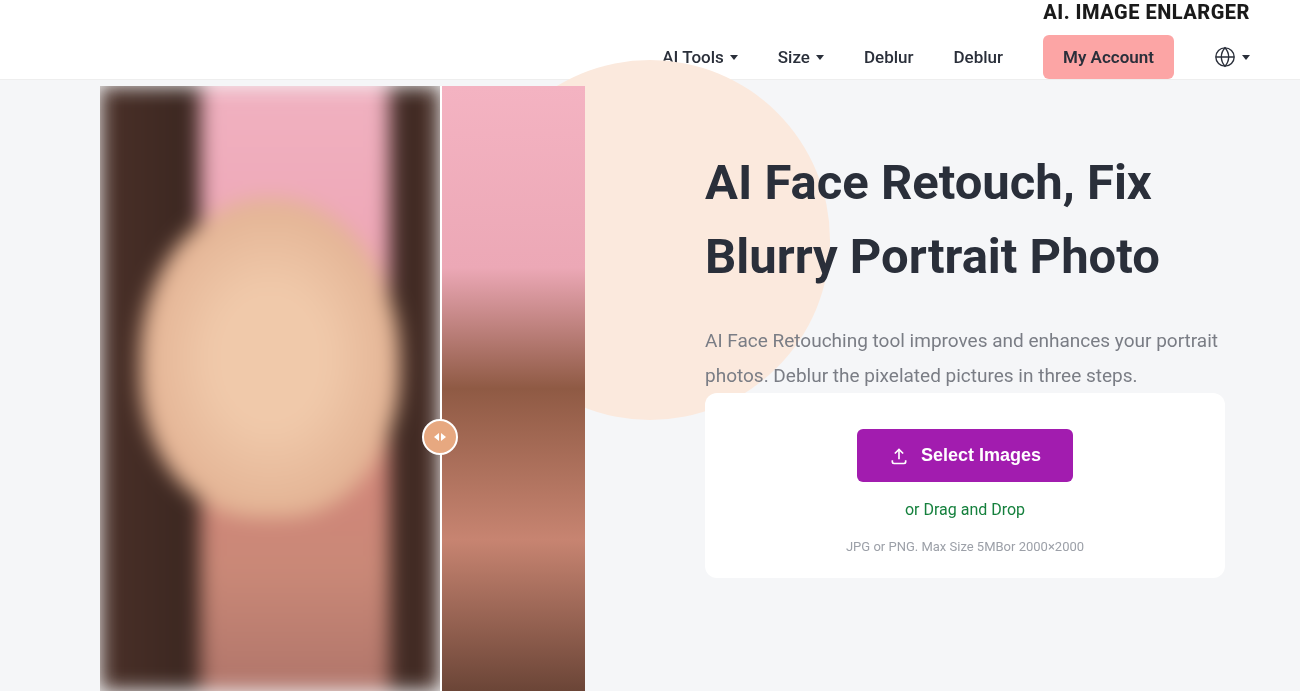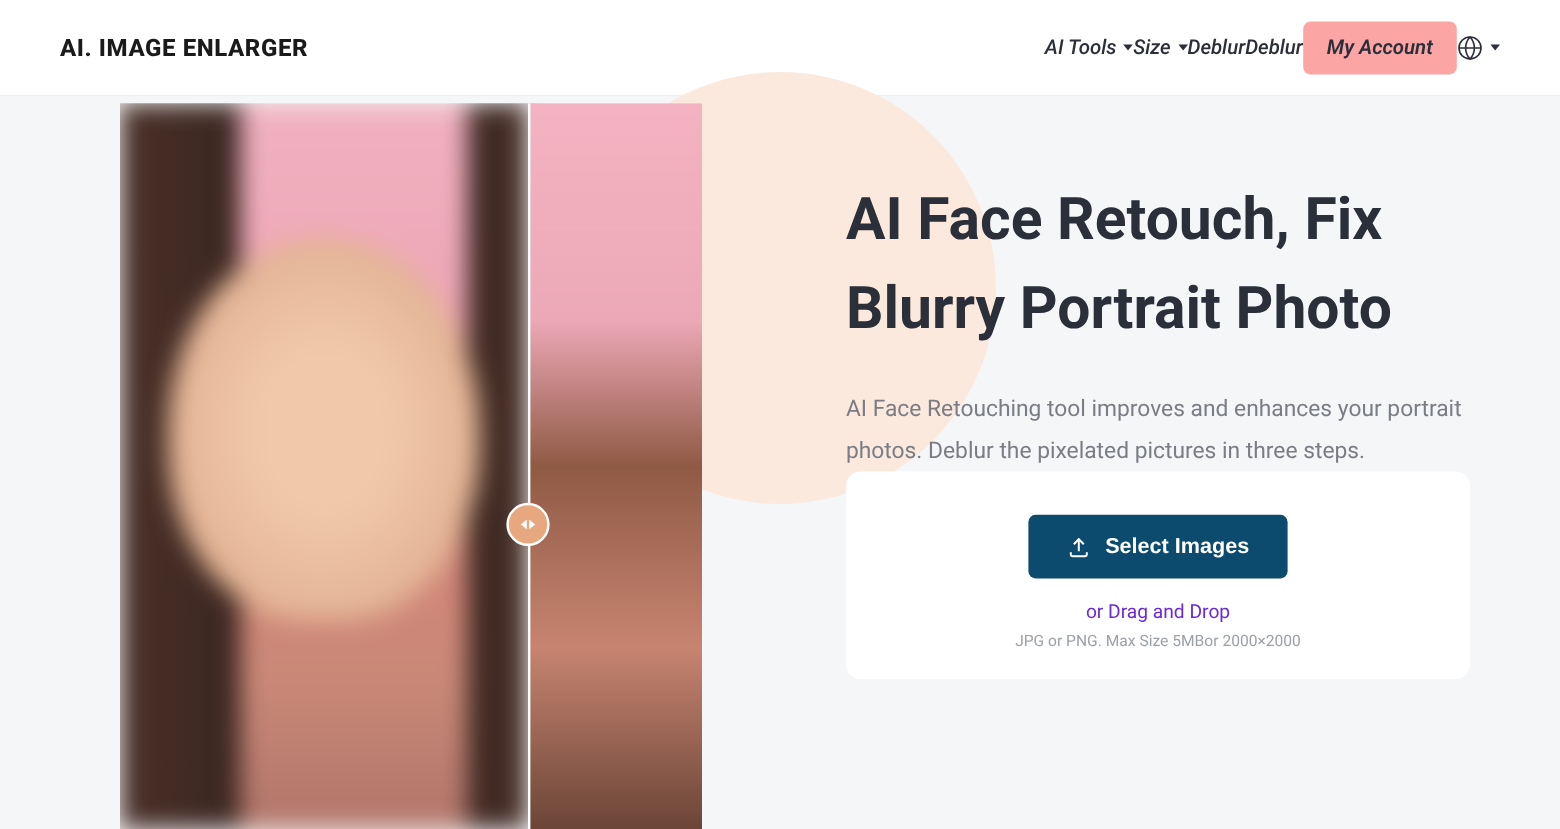--- a/index.html
+++ b/index.html
@@ -11,35 +11,36 @@
       font-family: -apple-system, BlinkMacSystemFont, "Segoe UI", Roboto, sans-serif;
       background: #f5f6f8;
       width: 1300px;
       height: 691px;
       overflow: hidden;
     }
     .header {
       background: #ffffff;
       height: 80px;
       display: flex;
-      align-items: center;
+      align-items: flex-end;
       justify-content: space-between;
       padding: 0 50px;
       border-bottom: 1px solid #eee;
+      flex-direction: column;
     }
     .logo {
       font-weight: 800;
       font-size: 20px;
       letter-spacing: 0.5px;
       color: #1a1a1a;
     }
     .nav {
       display: flex;
       align-items: center;
-      font-style: italic;
+      gap: 40px;
     }
     .nav-item {
       font-size: 17px;
       font-weight: 500;
       color: #2a2f3a;
       display: flex;
       align-items: center;
       gap: 6px;
       cursor: pointer;
     }
@@ -198,43 +199,43 @@
       color: #7a7d85;
       line-height: 1.85;
     }
     .upload-card {
       background: #ffffff;
       border-radius: 12px;
       padding: 36px 40px 24px;
       text-align: center;
     }
     .select-btn {
-      background: #0c4a6e;
+      background: #a21caf;
       color: #ffffff;
       border: none;
       border-radius: 6px;
       padding: 16px 32px;
       font-size: 18px;
       font-weight: 600;
       display: inline-flex;
       align-items: center;
       gap: 12px;
       cursor: pointer;
     }
     .upload-icon {
       width: 20px;
       height: 20px;
     }
     .drag-text {
       margin-top: 18px;
       font-size: 16px;
-      color: #6d28d9;
+      color: #15803d;
     }
     .format-text {
-      margin-top: 8px;
+      margin-top: 20px;
       font-size: 13px;
       color: #9ca0a8;
     }
   </style>
 </head>
 <body>
 
 <header class="header">
   <div class="logo">AI. IMAGE ENLARGER</div>
   <nav class="nav">

